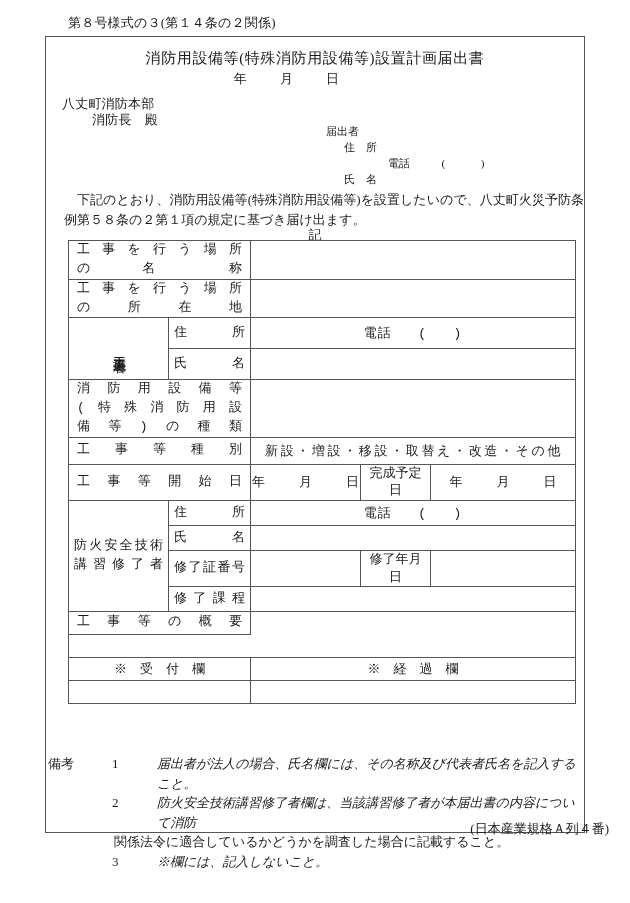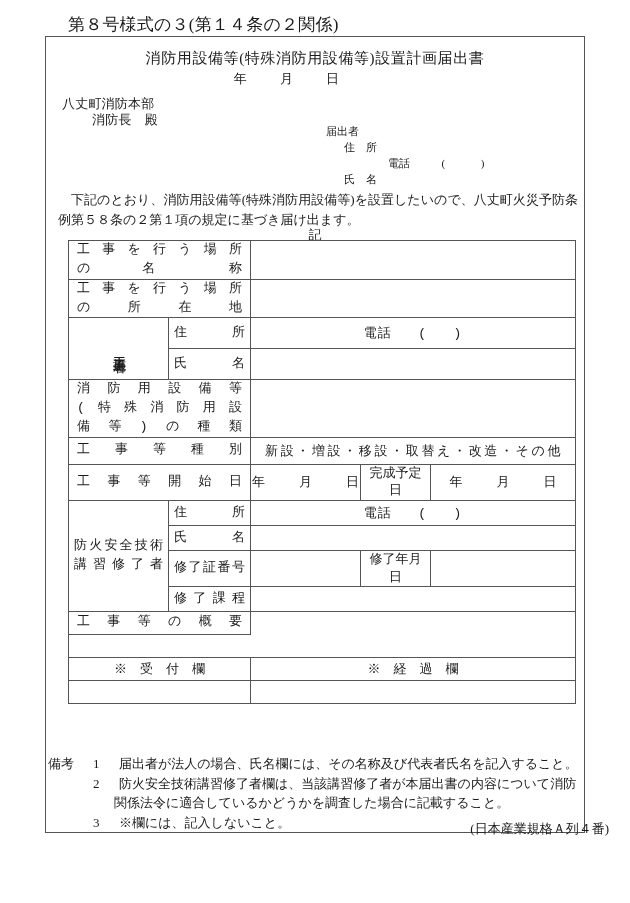--- a/index.html
+++ b/index.html
@@ -32,21 +32,21 @@
   .t {
     position: absolute;
     white-space: nowrap;
     font-size: 13px;
     line-height: 1.35;
     letter-spacing: 0.2px;
   }
   .form-no {
     left: 68px;
     top: 14px;
-    font-size: 17px;
+    font-size: 13px;
   }
   .doc-title {
     left: 0;
     top: 48px;
     width: 630px;
     text-align: center;
     font-size: 15px;
     letter-spacing: 0.6px;
   }
   .date-line {
@@ -67,21 +67,21 @@
     top: 124px;
     font-size: 11px;
     line-height: 1.45;
   }
   .applicant .ap-row { white-space: nowrap; }
   .ap-indent { padding-left: 18px; }
   .ap-indent2 { padding-left: 62px; }
 
   .body-para {
     position: absolute;
-    left: 58px;
+    left: 64px;
     top: 190px;
     width: 520px;
     font-size: 13px;
     line-height: 1.55;
     text-align: justify;
   }
   .body-para .indent { padding-left: 13px; }
   .ki {
     position: absolute;
     left: 0;
@@ -172,24 +172,24 @@
 
   
   .notes {
     position: absolute;
     left: 48px;
     top: 754px;
     width: 536px;
     font-size: 13px;
     line-height: 1.5;
   }
-  .note-row { display: flex; white-space: nowrap; }
+  .note-row { display: flex; white-space: nowrap; gap: 19px; }
   .note-label { width: 40px; flex: none; }
   .note-num { width: 26px; flex: none; text-align: left; padding-left: 5px; }
-  .note-txt { flex: 1; white-space: normal; }
+  .note-txt { flex: 1; white-space: normal; font-style: italic; }
   .note-cont { padding-left: 66px; }
   .paper-size {
     position: absolute;
     left: 0;
     top: 820px;
     width: 573px;
     text-align: right;
     font-size: 13px;
     padding-left: 36px;
   }

